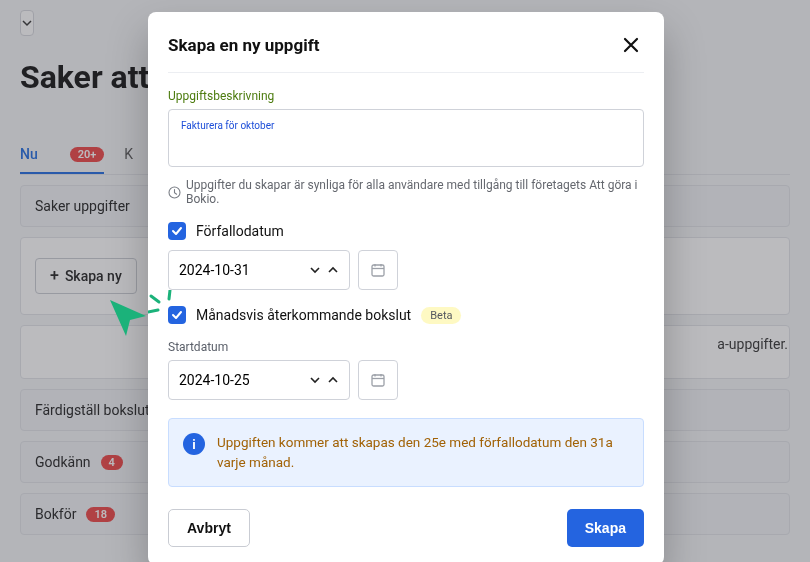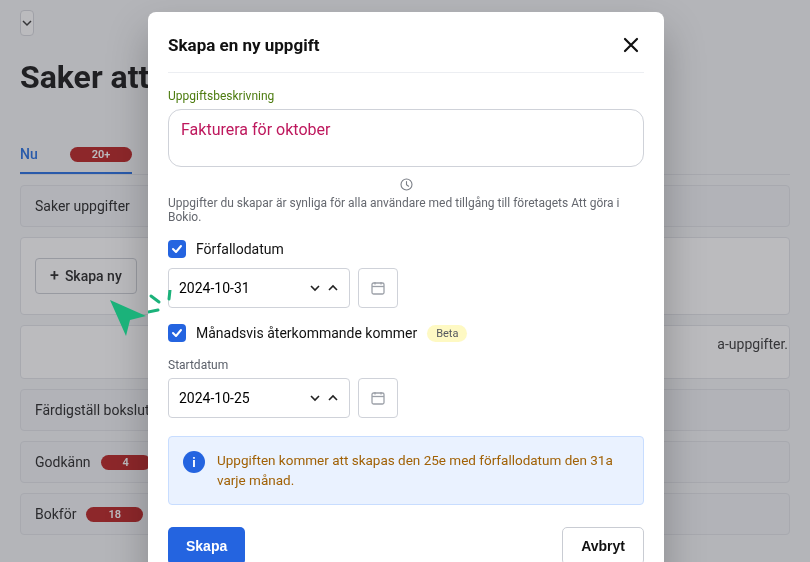--- a/index.html
+++ b/index.html
@@ -50,24 +50,24 @@
       padding: 10px 0;
       font-size: 14px;
       color: #555;
       display: flex;
       align-items: center;
       gap: 6px;
       border-bottom: 2px solid transparent;
     }
     .tab.active { color: #1f6be0; border-bottom-color: #1f6be0; font-weight: 500; gap: 32px;}
     .pill {
-      background: #b91c1c;
+      background: #ef4444;
       color: #fff;
       border-radius: 10px;
-      padding: 1px 22px;
+      padding: 1px 8px;
       font-size: 11px;
       font-weight: 600;
     }
     .section-row {
       background: #f1f3f6;
       border: 1px solid #e2e4e9;
       border-radius: 4px;
       margin-top: 10px;
       padding: 12px 14px;
       display: flex;
@@ -110,36 +110,35 @@
       border-bottom: 1px solid #eceef2;
       margin-bottom: 16px;
     }
     .modal-title { font-size: 17px; font-weight: 700; color: #111; }
     .close-icon { cursor: pointer; padding: 4px; }
     .close-icon svg { display:block; }
     .field-label { font-size: 12px; color: #4d7c0f; margin-bottom: 6px; display:block;}
     .textarea {
       width: 100%;
       border: 1px solid #cfd2d9;
-      border-radius: 13px;
+      border-radius: 4px;
       padding: 10px 12px;
-      font-size: 16px;
-      color: #be185d;
+      font-size: 10px;
+      color: #1d4ed8;
       height: 58px;
       resize: none;
       font-family: inherit;
     }
     .hint-row {
       font-size: 12px;
       color: #65686f;
       margin-top: 7px;
       display: flex;
       align-items: center;
       gap: 5px;
-      flex-direction: column;
     }
     .hint-row svg { flex: none; }
     .check-row {
       display: flex;
       align-items: center;
       gap: 10px;
       margin-top: 16px;
       font-size: 14px;
       color: #111;
     }
@@ -349,21 +348,21 @@
       </svg>
     </div>
   </div>
 
   <div class="check-row">
     <div class="checkbox">
       <svg width="12" height="12" viewBox="0 0 12 12">
         <path d="M2 6 L5 9 L10 3" stroke="#fff" stroke-width="2" fill="none" stroke-linecap="round" stroke-linejoin="round"></path>
       </svg>
     </div>
-    <span>Månadsvis återkommande kommer</span>
+    <span>Månadsvis återkommande bokslut</span>
     <span class="beta">Beta</span>
   </div>
 
   <label class="sublabel">Startdatum</label>
   <div class="date-row" style="margin-top:6px">
     <div class="date-input">
       <span>2024-10-25</span>
       <span class="date-chevrons">
         <svg width="12" height="12" viewBox="0 0 12 12">
             <path d="M2 4 L6 8 L10 4" stroke="#222" stroke-width="1.6" fill="none"></path>
@@ -382,16 +381,16 @@
       </svg>
     </div>
   </div>
 
   <div class="info-box">
     <div class="info-ic">i</div>
     <div class="info-text">Uppgiften kommer att skapas den 25e med förfallodatum den 31a varje månad.</div>
   </div>
 
   <div class="modal-footer">
+    <button class="btn btn-secondary">Avbryt</button>
     <button class="btn btn-primary">Skapa</button>
-    <button class="btn btn-secondary">Avbryt</button>
   </div>
 </div>
 
 </body></html>

